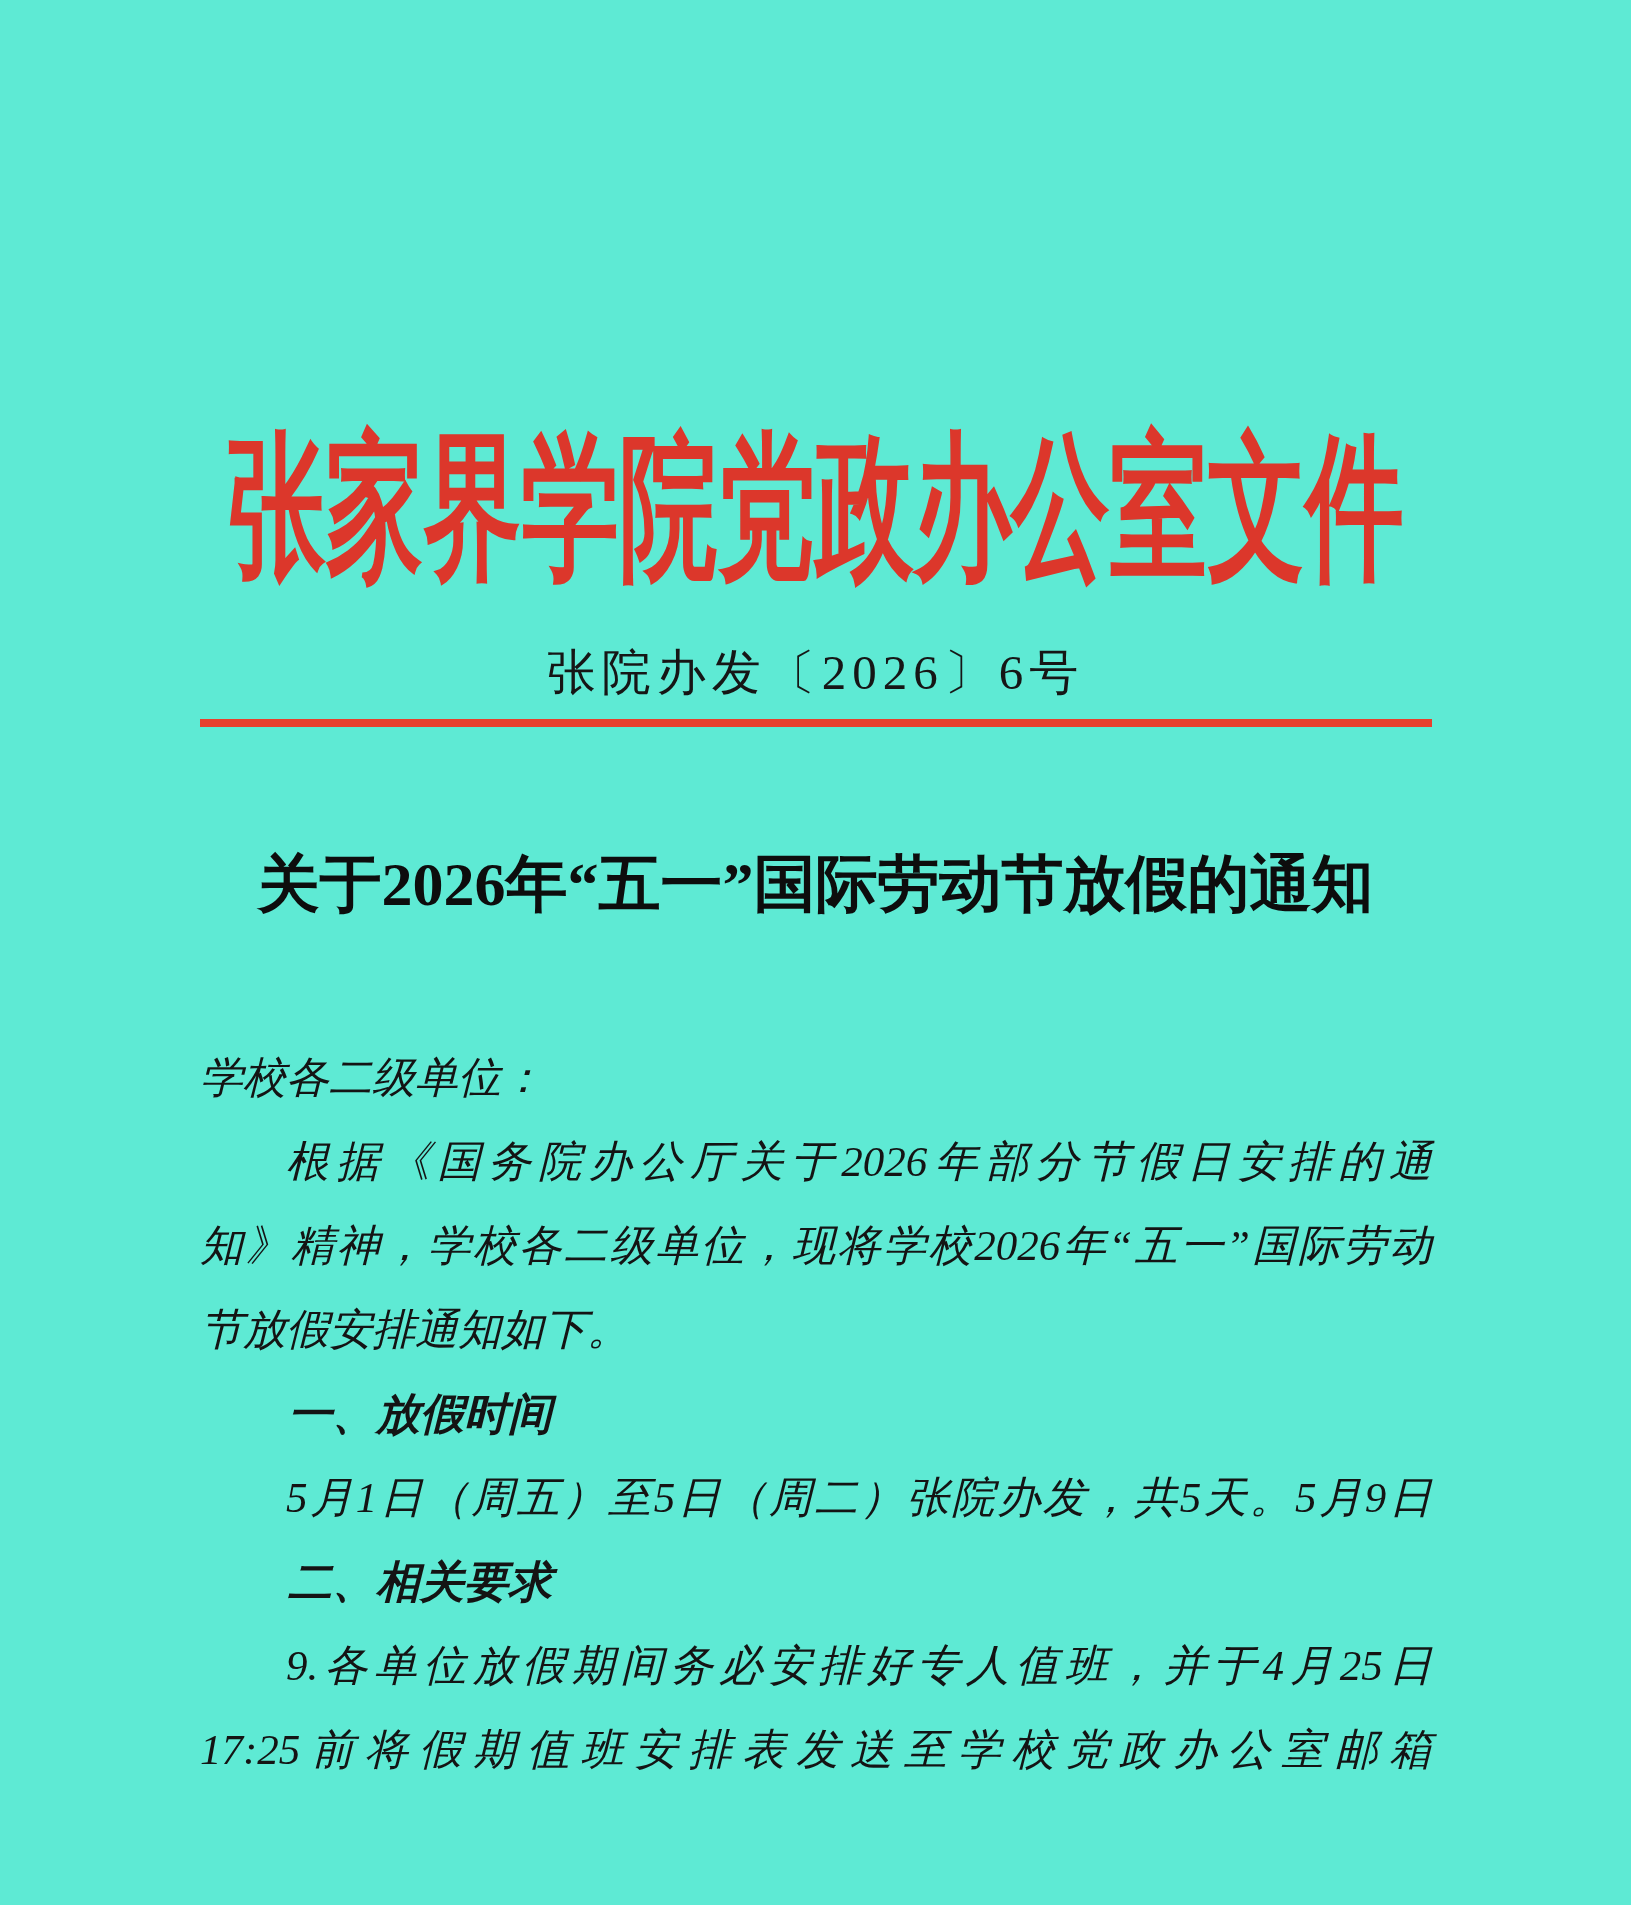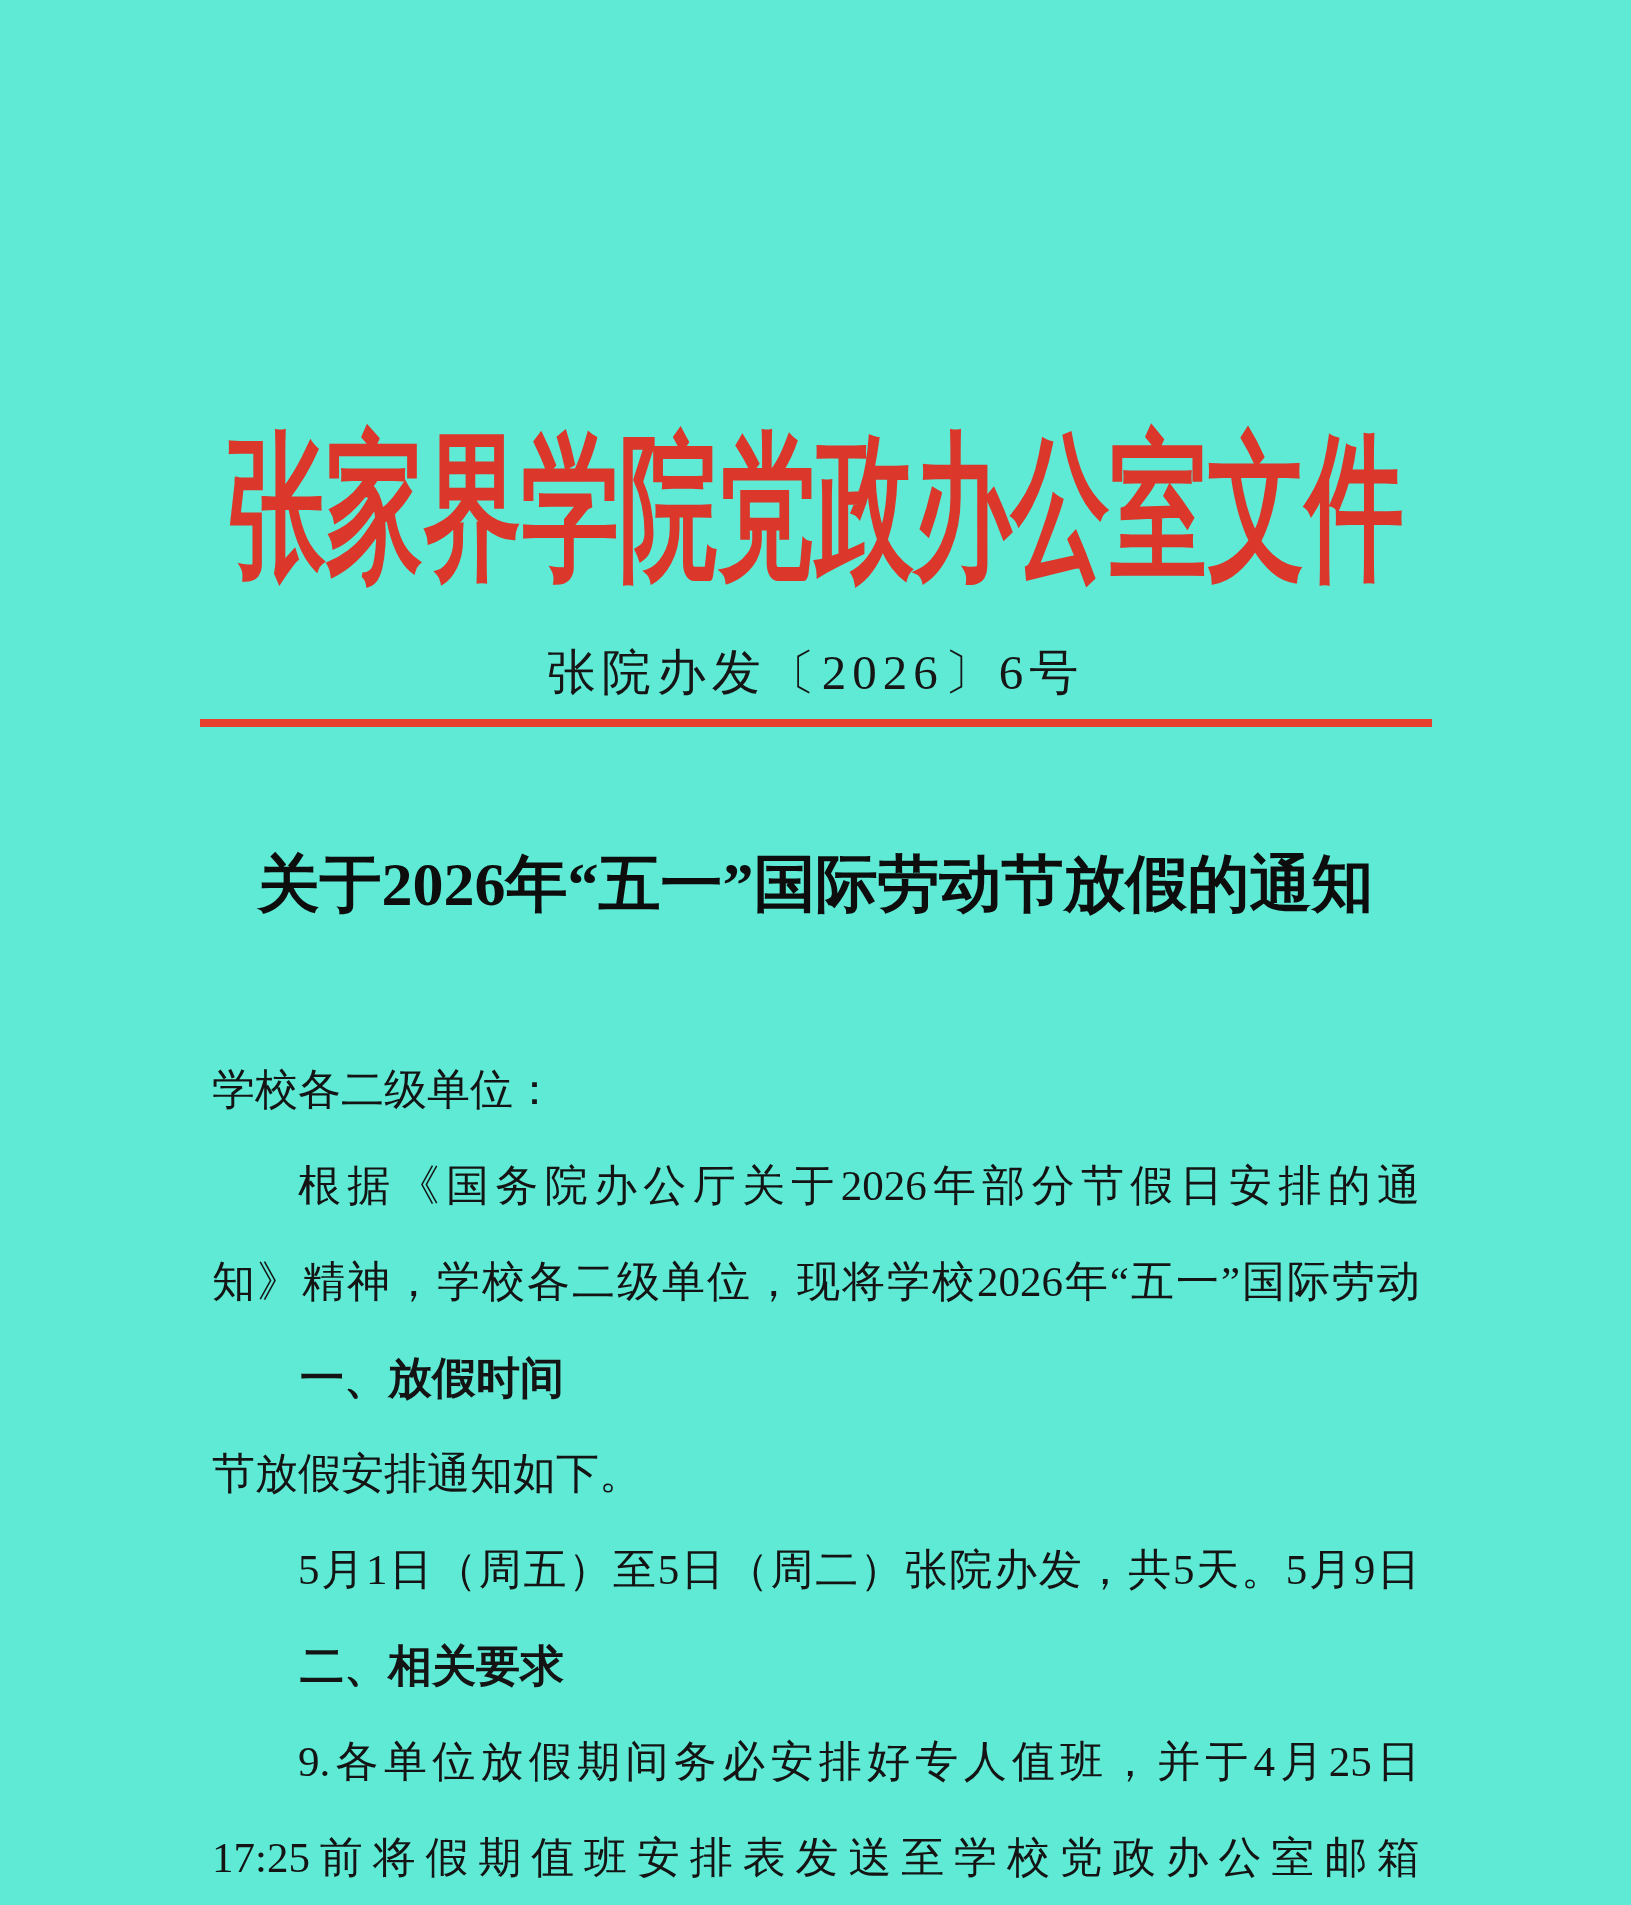--- a/index.html
+++ b/index.html
@@ -76,23 +76,24 @@
   .body-block {
     position: absolute;
     top: 1036px;
     left: 200px;
     width: 1232px;
     font-size: 43px;
     line-height: 84px;
     color: #141414;
   }
   .body-line {
-    margin: 12px;
+    margin: 0;
     padding: 0;
     white-space: nowrap;
+    font-style: italic;
   }
   .body-line.just {
     white-space: normal;
     text-align: justify;
     text-align-last: justify;
     text-justify: inter-character;
   }
   .body-line.indent { text-indent: 2em; }
   .body-line.heading {
     font-family: "Liberation Sans", "DejaVu Sans", sans-serif;
@@ -112,21 +113,21 @@
   <div class="doc-number">张院办发〔2026〕6号</div>
 
   <div class="red-rule" style="background-color: rgb(232, 64, 46);"></div>
 
   <div class="notice-title">关于2026年“五一”国际劳动节放假的通知</div>
 
   <div class="body-block">
     <p class="body-line">学校各二级单位：</p>
     <p class="body-line indent just">根据《国务院办公厅关于2026年部分节假日安排的通</p>
     <p class="body-line just">知》精神，学校各二级单位，现将学校2026年“五一”国际劳动</p>
+    <p class="body-line">节放假安排通知如下。</p>
     <p class="body-line indent heading">一、放假时间</p>
-    <p class="body-line">节放假安排通知如下。</p>
     <p class="body-line indent just">5月1日（周五）至5日（周二）张院办发，共5天。5月9日</p>
     <p class="body-line indent heading">二、相关要求</p>
     <p class="body-line indent just">9.各单位放假期间务必安排好专人值班，并于4月25日</p>
     <p class="body-line just">17:25前将假期值班安排表发送至学校党政办公室邮箱</p>
   </div>
 
 </div>
 
 </body></html>

